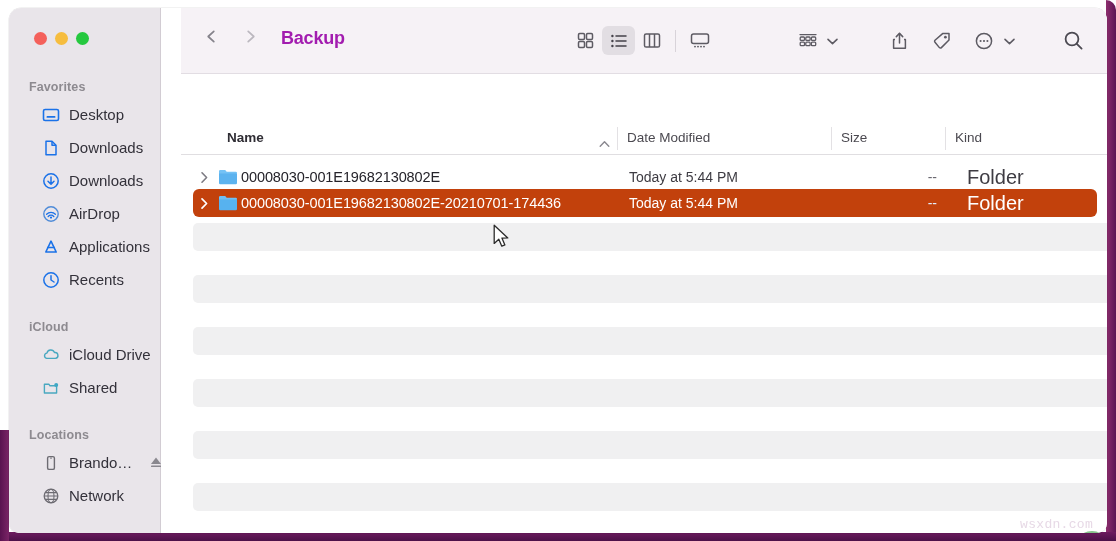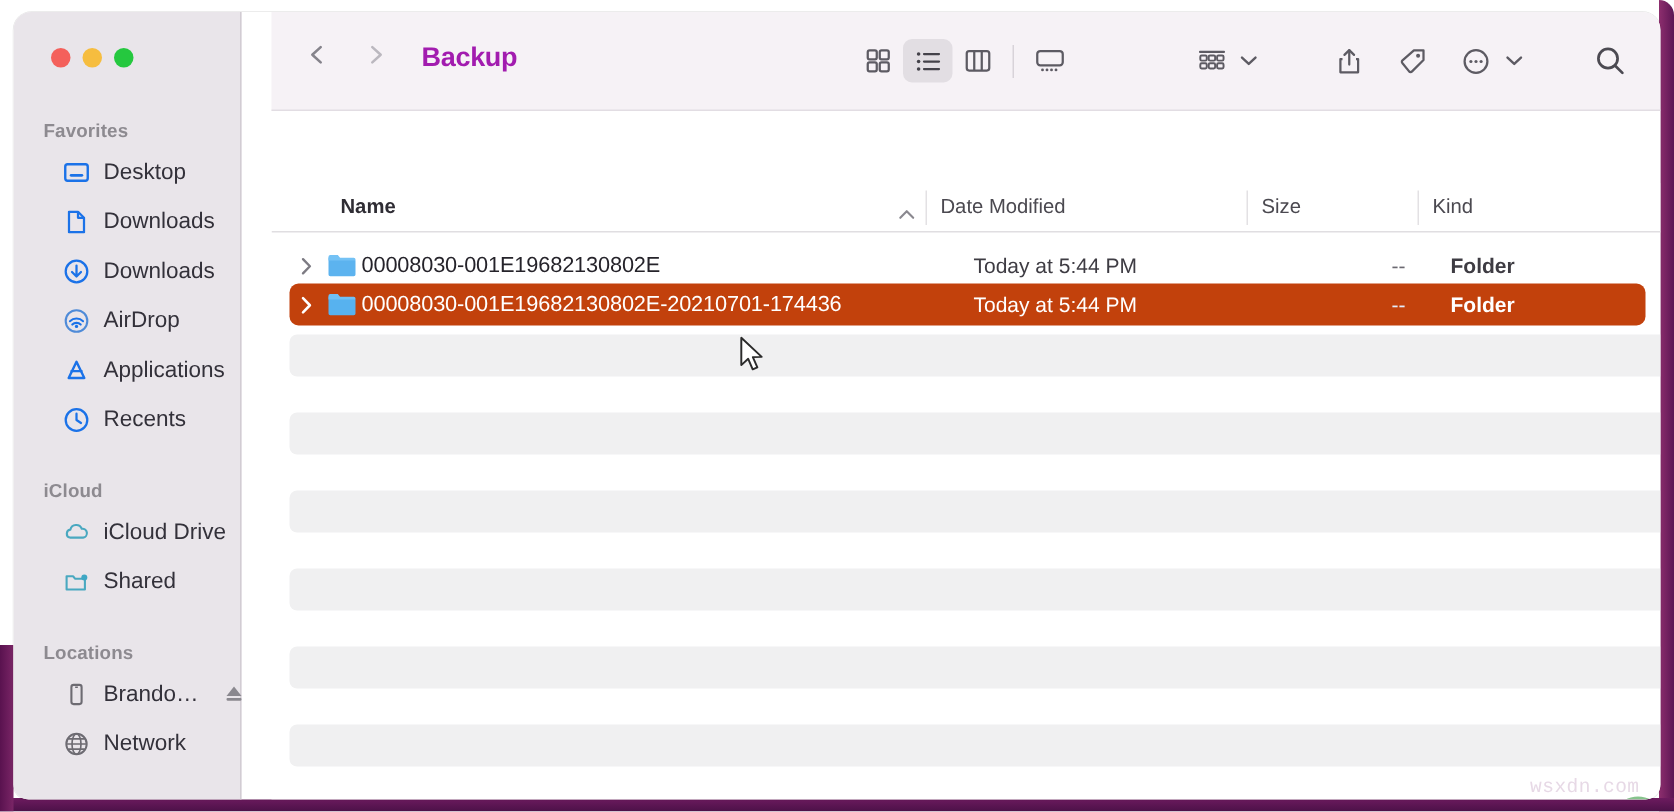--- a/index.html
+++ b/index.html
@@ -112,30 +112,30 @@
   }
   .row.sel { background:#c2410c; }
   .row .disc { width:22px; display:flex; justify-content:center; }
   .row .folder { width:26px; display:flex; justify-content:center; }
   .row .nm {
     font-size:14.5px; color:#25232a; white-space:nowrap;
     letter-spacing:-0.1px;
   }
   .row.sel .nm { color:#ffffff; }
   .row .dt {
-    position:absolute; left:456px; font-size:14px; color:#3e3c43; white-space:nowrap;
+    position:absolute; left:436px; font-size:14px; color:#3e3c43; white-space:nowrap;
   }
   .row.sel .dt { color:#ffffff; }
   .row .sz {
     position:absolute; left:716px; width:28px; text-align:right;
     font-size:14px; color:#6b6971;
   }
   .row.sel .sz { color:#e3ecfb; }
   .row .kd {
-    position:absolute; left:774px; font-size:14px; color:#3e3c43;font-weight:bold;
+    position:absolute; left:774px; font-size:20px; color:#3e3c43;
   }
   .row.sel .kd { color:#ffffff; }
 
   
   .wm {
     position:absolute; left:862px; top:455px; width:222px; height:58px;
     display:flex; align-items:center; pointer-events:none;
   }
   .wm-mascot { position:absolute; left:20px; top:-6px; width:58px; height:62px; }
   .wsxdn {

